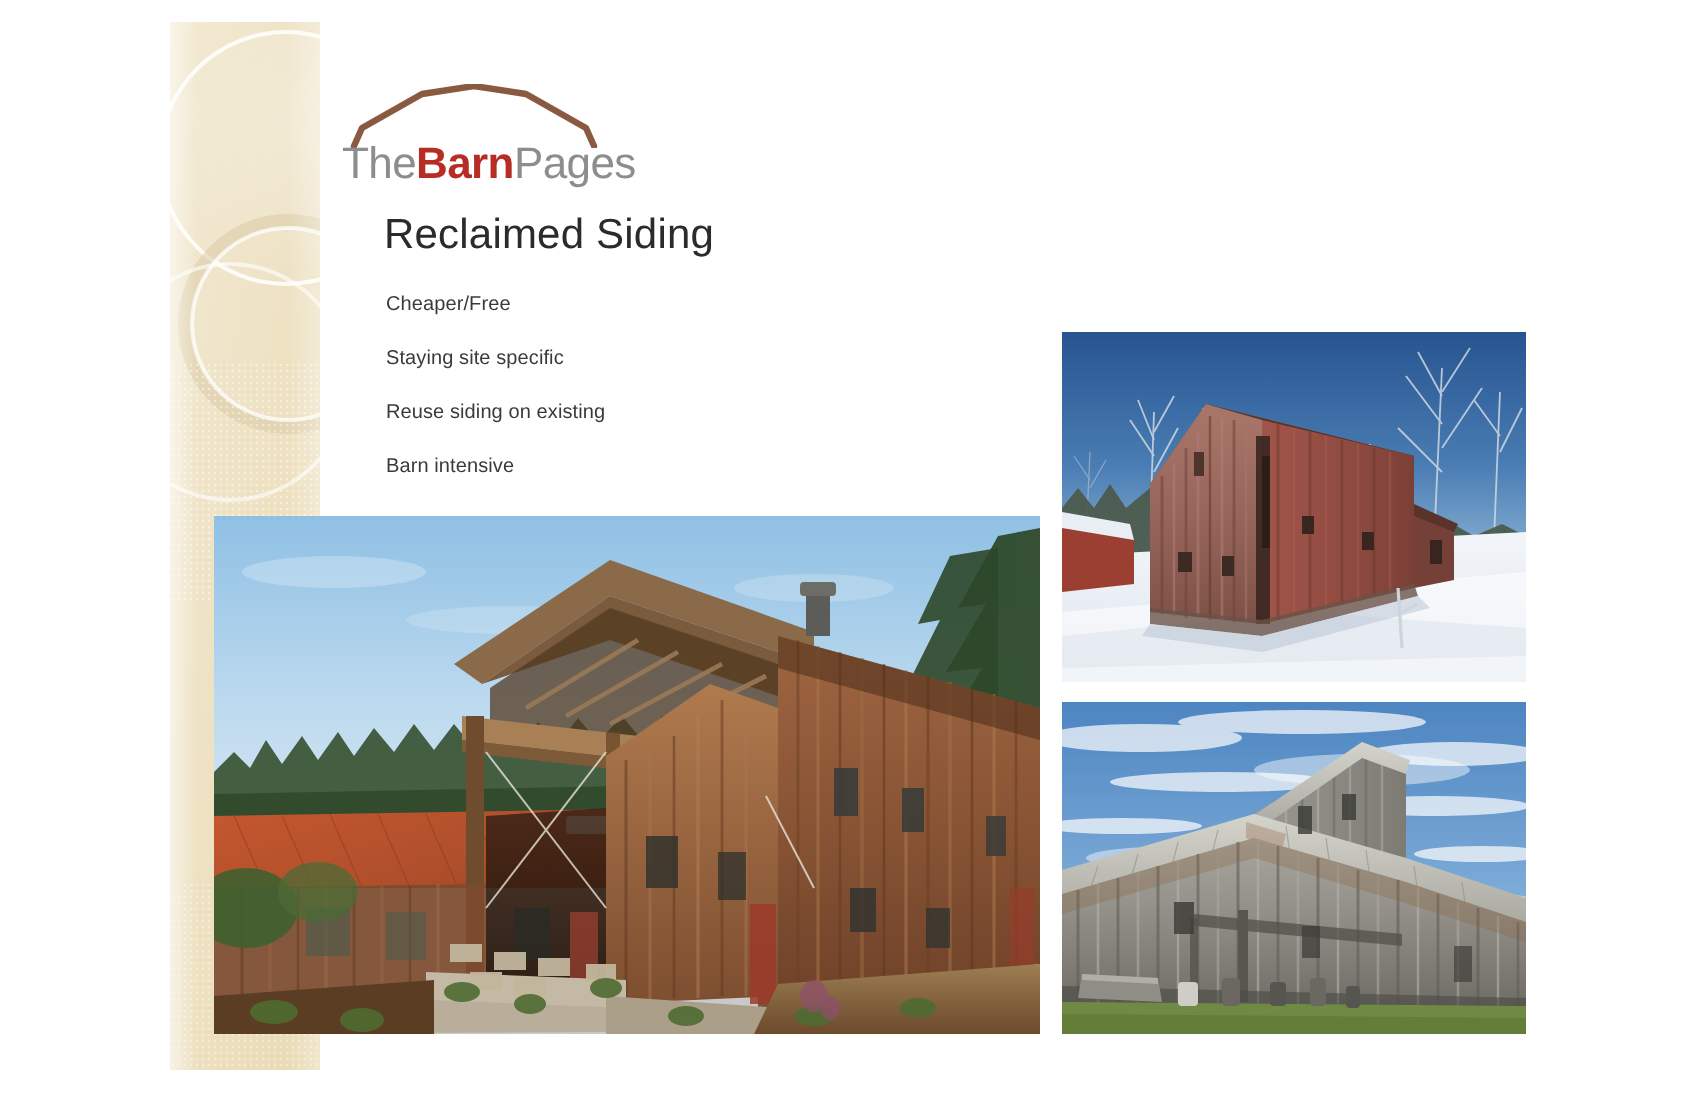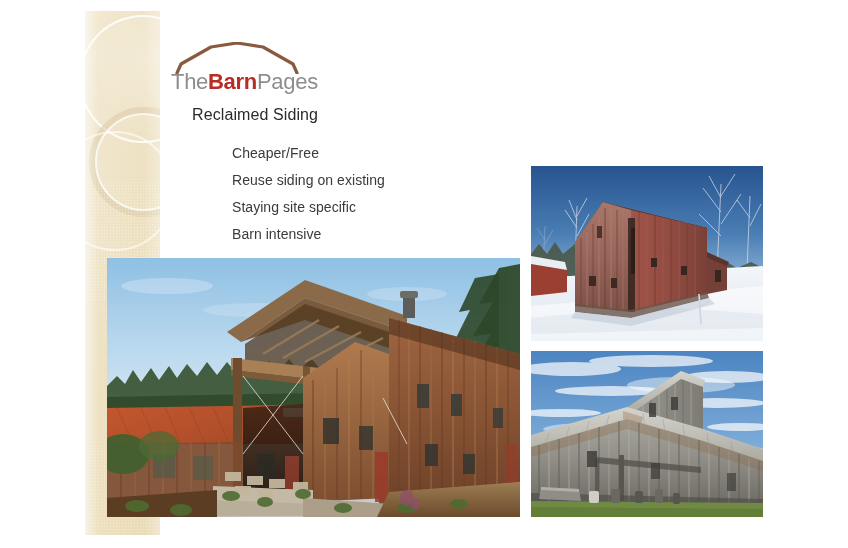--- a/index.html
+++ b/index.html
@@ -122,42 +122,41 @@
   #logo .w-barn {
     color: #b72c24;
     font-weight: 700;
   }
 
   
   #title {
     position: absolute;
     left: 192px;
     top: 106px;
-    font-size: 16px;
+    font-size: 21px;
     font-weight: 400;
     color: #2b2b2b;
     letter-spacing: 0.1px;
     white-space: nowrap;
   }
 
   
   #bullets {
     position: absolute;
     left: 193px;
     top: 146px;
     width: 320px;
   }
   #bullets .bullet {
-    font-size: 14px;
+    font-size: 10px;
     color: #3a3a3a;
     line-height: 14px;
     margin-bottom: 13px;
     white-space: nowrap;
     letter-spacing: 0.05px;
-    margin-left: 39px;
   }
 
   
   .photo {
     position: absolute;
     overflow: hidden;
     background: #c9c9c9;
   }
   .photo svg { display: block; }
 
@@ -186,22 +185,22 @@
     </svg>
     <div class="wordmark">
       <span class="w-the">The</span><span class="w-barn">Barn</span><span class="w-pages">Pages</span>
     </div>
   </div>
 
   <div id="title">Reclaimed Siding</div>
 
   <div id="bullets">
     <div class="bullet">Cheaper/Free</div>
+    <div class="bullet">Staying site specific</div>
     <div class="bullet">Reuse siding on existing</div>
-    <div class="bullet">Staying site specific</div>
     <div class="bullet">Barn intensive</div>
   </div>
 
   <div class="photo" id="photo-main">
     <svg width="413" height="259" viewBox="0 0 413 259">
       <defs>
         <linearGradient id="mSky" x1="0" y1="0" x2="0" y2="1">
           <stop offset="0" stop-color="#8fc0e4"></stop>
           <stop offset="0.55" stop-color="#b9d8ee"></stop>
           <stop offset="1" stop-color="#d8e8f2"></stop>

